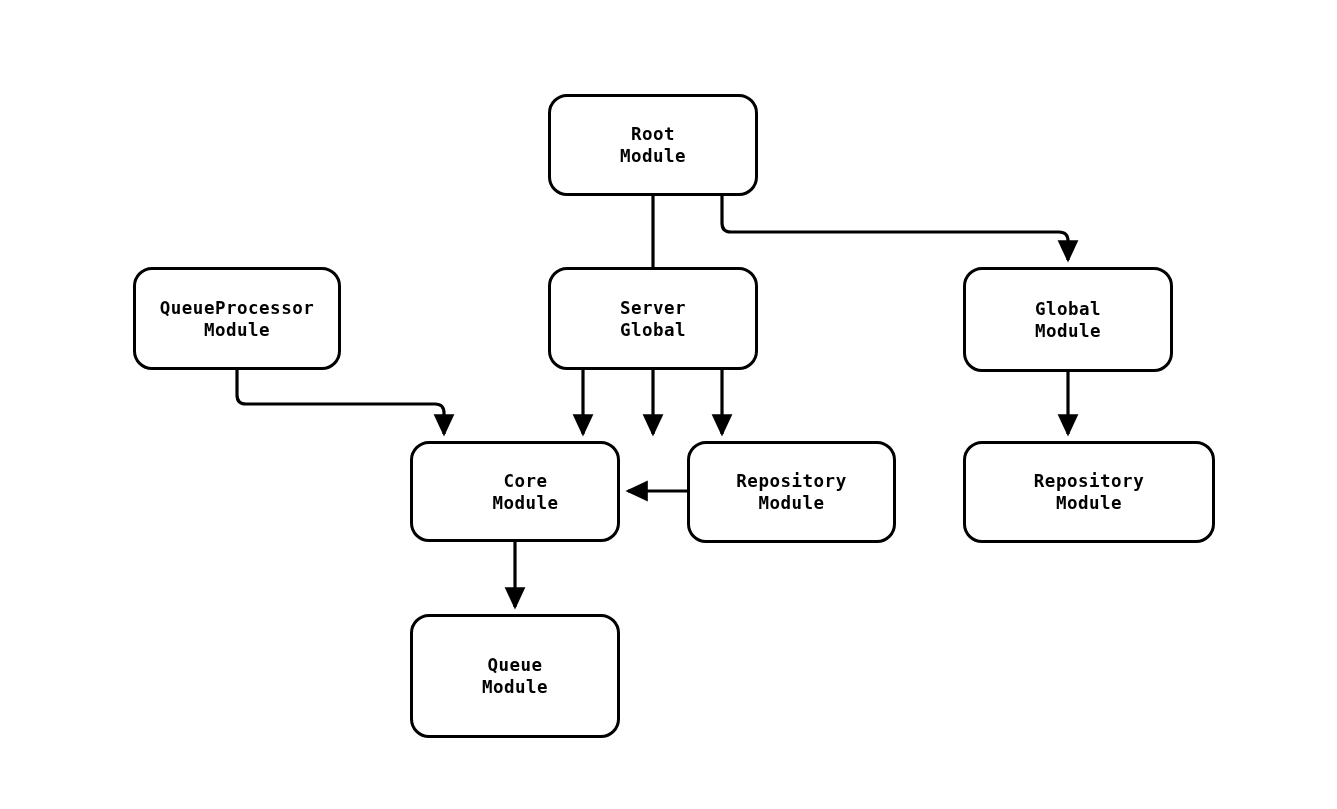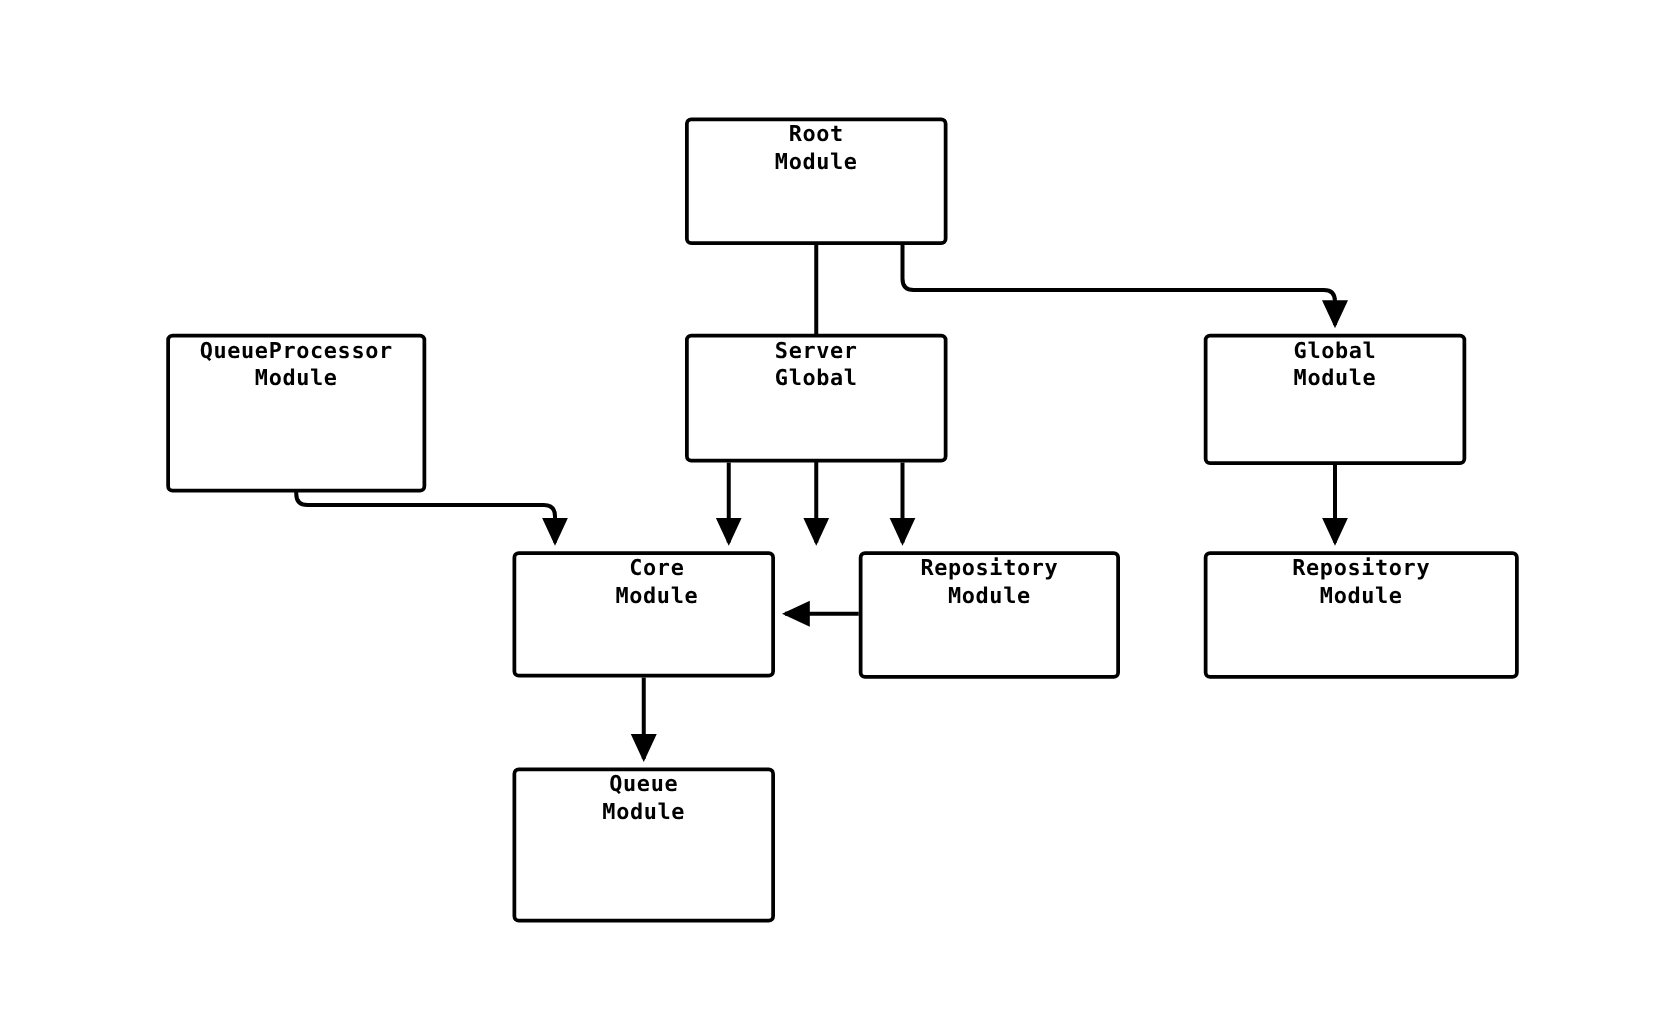--- a/index.html
+++ b/index.html
@@ -22,23 +22,24 @@
     left: 0;
     top: 0;
     width: 1337px;
     height: 809px;
     pointer-events: none;
   }
   .node {
     position: absolute;
     box-sizing: border-box;
     border: 3.2px solid #000000;
-    border-radius: 5px;
+    border-radius: 19px;
     background: #ffffff;
     display: flex;
+    align-items: center;
     justify-content: center;
     z-index: 2;
   }
   .node-label {
     font-family: "DejaVu Sans Mono", "Liberation Mono", monospace;
     font-size: 17.5px;
     line-height: 22px;
     font-weight: 700;
     color: #000000;
     text-align: center;
@@ -66,21 +67,21 @@
         <path d="M 687 491 L 628 491" fill="none" stroke="#000000" stroke-width="3.2" stroke-linecap="butt" marker-end="url(#arrowhead)"></path>
         <path d="M 515 542 L 515 607" fill="none" stroke="#000000" stroke-width="3.2" stroke-linecap="butt" marker-end="url(#arrowhead)"></path>
         <path d="M 1068 372 L 1068 434" fill="none" stroke="#000000" stroke-width="3.2" stroke-linecap="butt" marker-end="url(#arrowhead)"></path>
       </g>
   </svg>
 
   <div class="node" style="left: 548px; top: 94px; width: 210px; height: 102px;">
     <span class="node-label">Root
 Module</span>
   </div>
-  <div class="node" style="left: 133px; top: 267px; width: 208px; height: 127px;">
+  <div class="node" style="left: 133px; top: 267px; width: 208px; height: 103px;">
     <span class="node-label">QueueProcessor
 Module</span>
   </div>
   <div class="node" style="left: 548px; top: 267px; width: 210px; height: 103px;">
     <span class="node-label">Server
 Global</span>
   </div>
   <div class="node" style="left: 963px; top: 267px; width: 210px; height: 105px;">
     <span class="node-label">Global
 Module</span>

